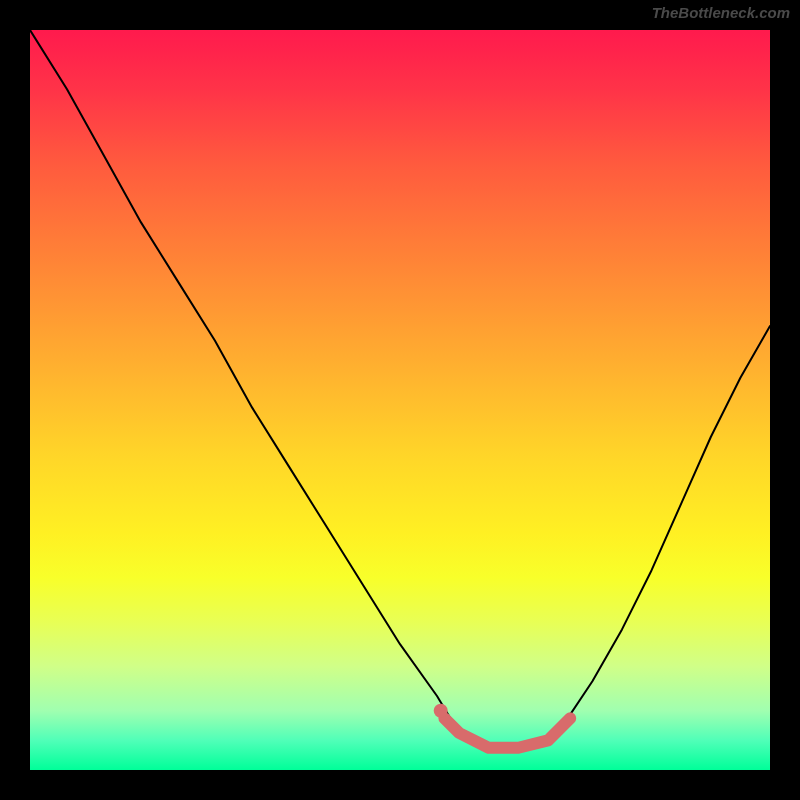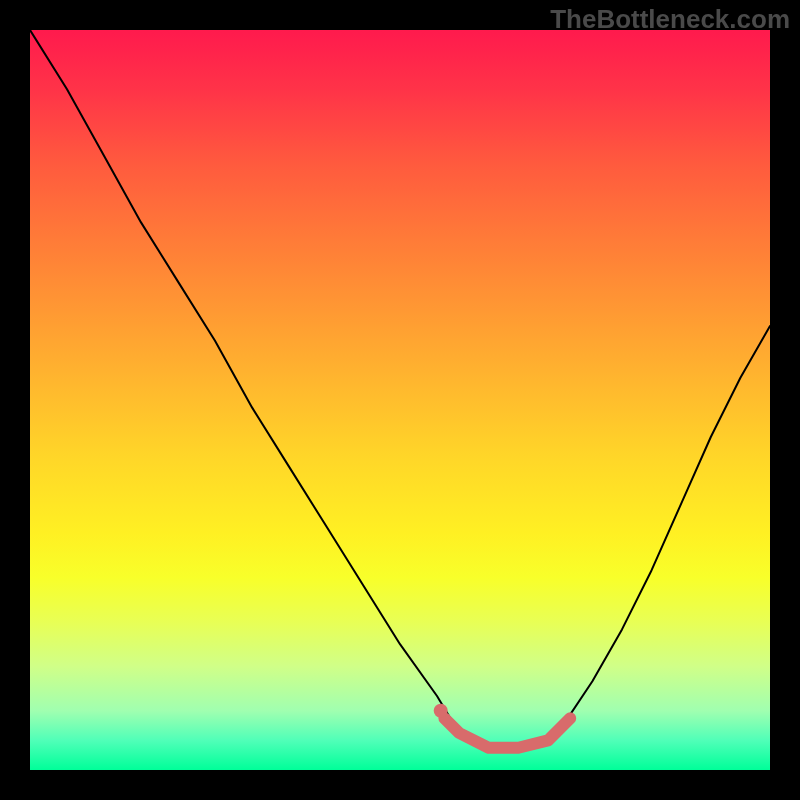--- a/index.html
+++ b/index.html
@@ -9,23 +9,24 @@
     background: #000;
     position: relative;
     font-family: Arial, sans-serif;
     overflow: hidden;
   }
   .watermark {
     position: absolute;
     top: 4px;
     right: 10px;
     color: #4a4a4a;
-    font-size: 26px;
+    font-size: 15px;
     font-weight: bold;
     z-index: 10;
+    font-style: italic;
   }
   .plot-area {
     position: absolute;
     left: 30px;
     top: 30px;
     width: 740px;
     height: 740px;
     overflow: hidden;
   }
   .gradient-bg {

